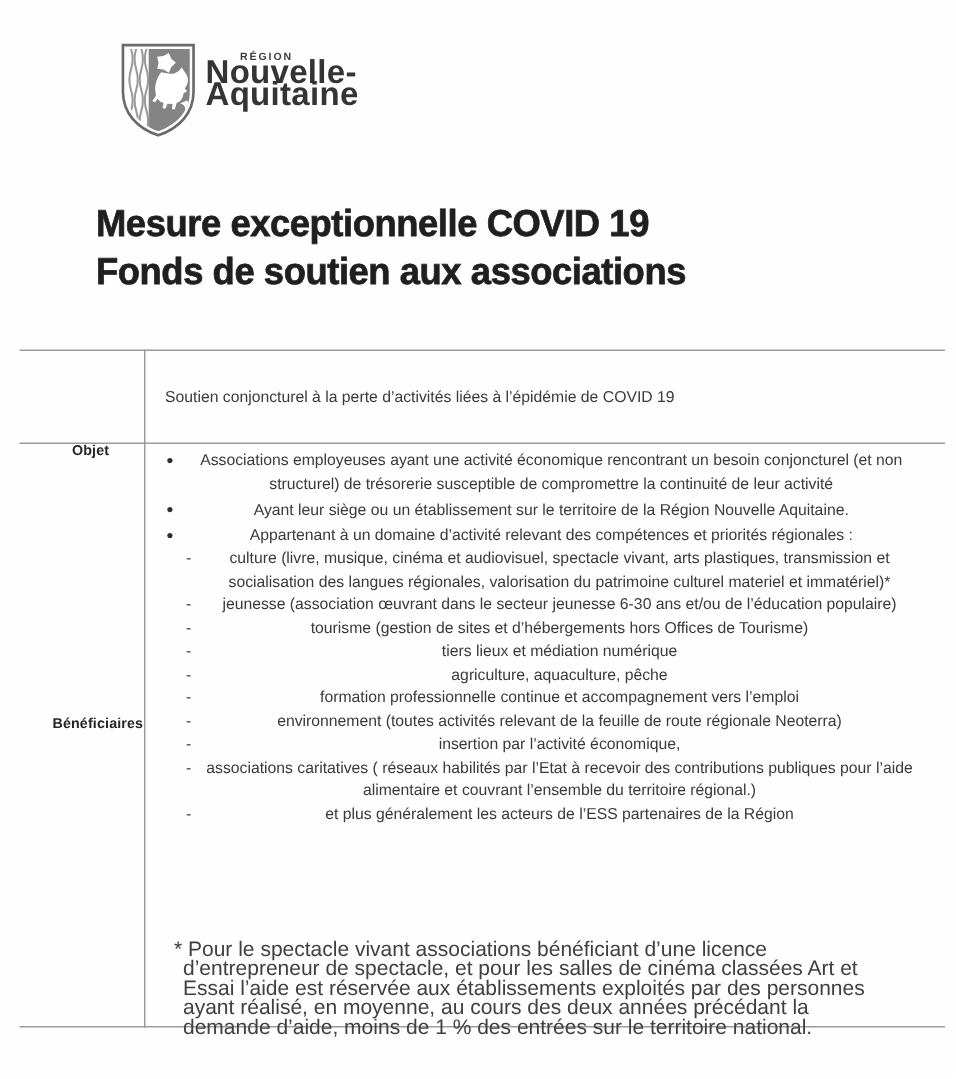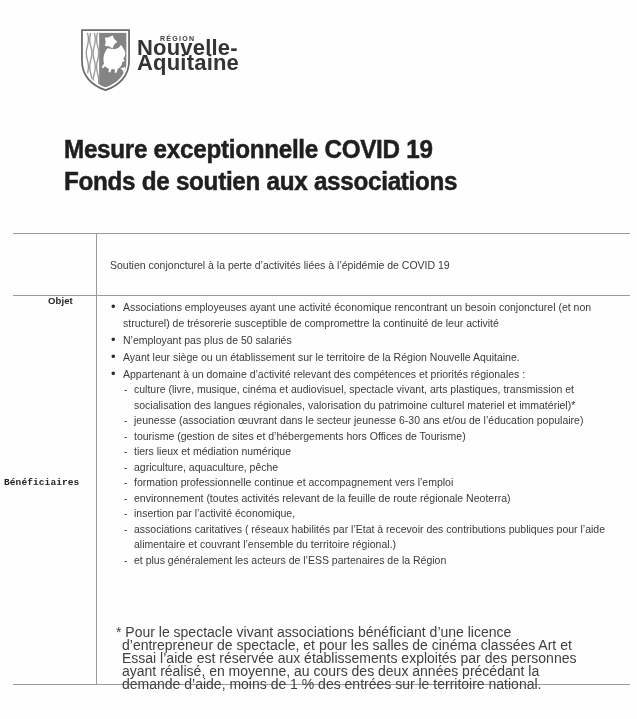--- a/index.html
+++ b/index.html
@@ -41,34 +41,34 @@
   .hline.top    { top:233px; }
   .hline.mid    { top:295px; }
   .hline.bottom { top:684px; }
   .vline { position:absolute; left:96px; top:233px; width:1px; height:452px; background:#9b9b9b; }
 
   .row-label {
     position:absolute; font-size:9.5px; font-weight:bold;
     letter-spacing:0.1px; color:#252525;
   }
   .row-label.objet { left:48px; top:247px;margin-top:48px; }
-  .row-label.benef { left:4px; top:477px;font-family:Liberation Mono, monospace; }
+  .row-label.benef { left:35px; top:477px; }
 
   .objet-content {
     position:absolute; left:110px; top:259px;
     font-size:10.5px; color:#3a3a3a; white-space:nowrap;text-align:right;
   }
 
   
   .benef-list {
     position:absolute; left:110px; top:300px; width:502px;
     margin:0; padding:0; list-style:none;
     font-size:10.5px; line-height:15.5px; color:#3a3a3a;
   }
-  .bullet-item { position:relative; padding-left:13px; margin-bottom:1.5px; }
+  .bullet-item { position:relative; padding-left:13px; margin-bottom:1.5px;text-align:center; }
   .bullet-item::before {
     content:"\2022"; position:absolute; left:1px; top:-1px;
     font-size:13px; color:#2e2e2e;
   }
   .sub-list { margin:0 0 0 1px; padding:0; list-style:none; }
   .sub-item { position:relative; padding-left:10px; }
   .sub-item::before { content:"-"; position:absolute; left:0; top:0; color:#3a3a3a; }
 
   
   .footnote {
@@ -120,21 +120,20 @@
   <div class="hline mid"></div>
   <div class="hline bottom"></div>
   <div class="vline"></div>
 
   <div class="row-label objet">Objet</div>
   <div class="objet-content">Soutien conjoncturel à la perte d’activités liées à l’épidémie de COVID 19</div>
 
   <div class="row-label benef">Bénéficiaires</div>
   <ul class="benef-list">
       <li class="bullet-item"><span>Associations employeuses ayant une activité économique rencontrant un besoin conjoncturel (et non structurel) de trésorerie susceptible de compromettre la continuité de leur activité</span></li>
-      <li class="bullet-item"><span>N’employant pas plus de 50 salariés</span></li>
       <li class="bullet-item"><span>Ayant leur siège ou un établissement sur le territoire de la Région Nouvelle Aquitaine.</span></li>
       <li class="bullet-item"><span>Appartenant à un domaine d’activité relevant des compétences et priorités régionales :</span><ul class="sub-list">
           <li class="sub-item">culture (livre, musique, cinéma et audiovisuel, spectacle vivant, arts plastiques, transmission et socialisation des langues régionales, valorisation du patrimoine culturel materiel et immatériel)*</li>
           <li class="sub-item">jeunesse (association œuvrant dans le secteur jeunesse 6-30 ans et/ou de l’éducation populaire)</li>
           <li class="sub-item">tourisme (gestion de sites et d’hébergements hors Offices de Tourisme)</li>
           <li class="sub-item">tiers lieux et médiation numérique</li>
           <li class="sub-item">agriculture, aquaculture, pêche</li>
           <li class="sub-item">formation professionnelle continue et accompagnement vers l’emploi</li>
           <li class="sub-item">environnement (toutes activités relevant de la feuille de route régionale Neoterra)</li>
           <li class="sub-item">insertion par l’activité économique,</li>

